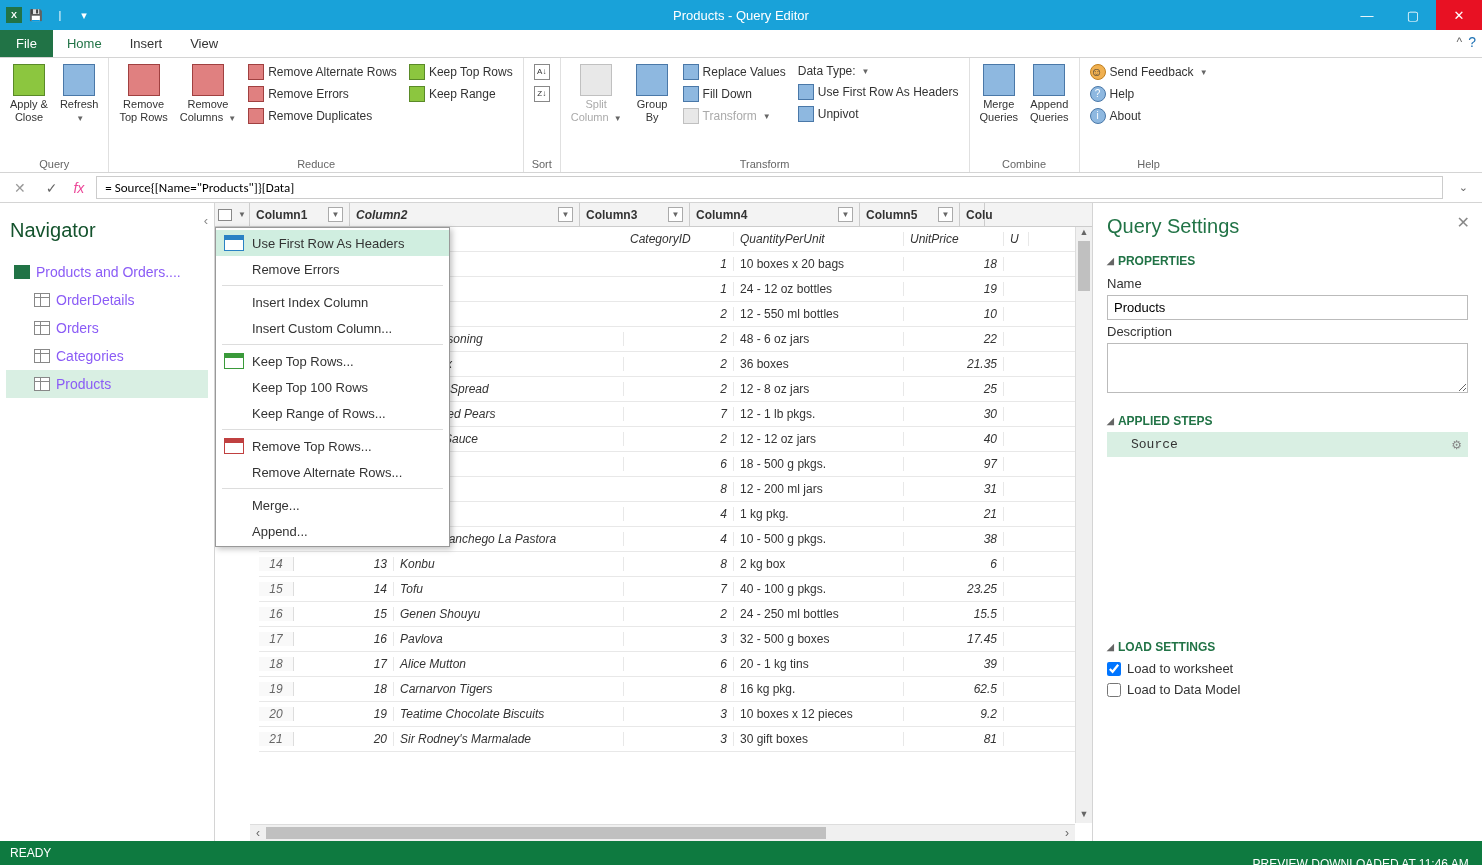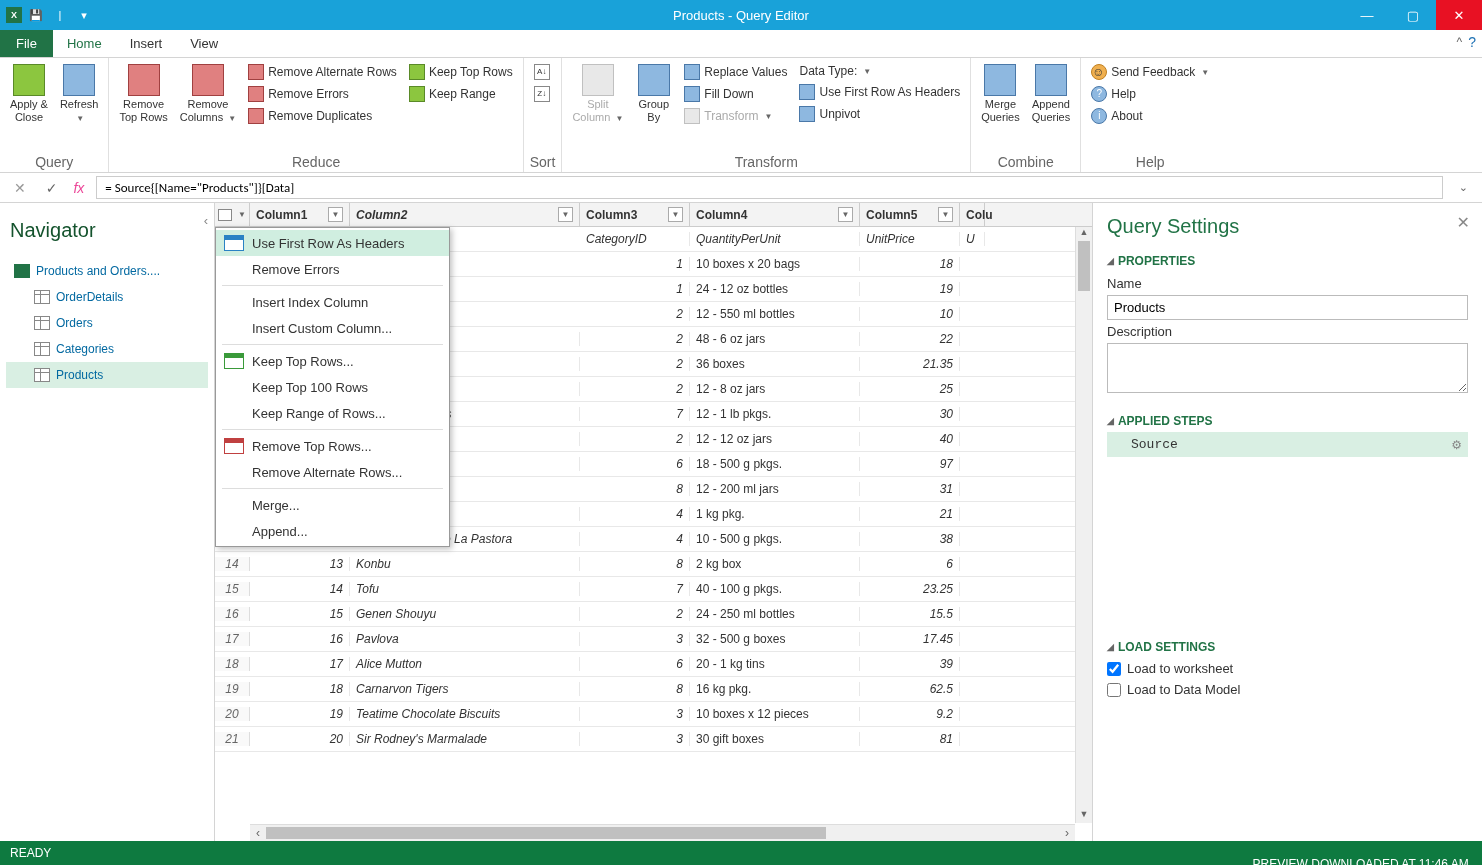--- a/index.html
+++ b/index.html
@@ -19,21 +19,21 @@
 .menutabs { background: #fff; height: 28px; display: flex; align-items: flex-end; border-bottom: 1px solid #d4d4d4; position: relative; }
 .file-tab { background: #217346; color: #fff; padding: 6px 16px; font-size: 13px; }
 .menu-tab { padding: 6px 14px; font-size: 13px; color: #333; }
 .menu-tab.active { color: #217346; }
 .help-right { position: absolute; right: 6px; top: 4px; display: flex; gap: 6px; align-items: center; }
 .help-icon { color: #2173b5; font-size: 14px; }
 
 
 .ribbon { height: 115px; background: #fff; border-bottom: 1px solid #d4d4d4; display: flex; }
 .ribbon-group { border-right: 1px solid #e0e0e0; padding: 4px 6px 2px 6px; display: flex; flex-direction: column; justify-content: space-between; }
-.ribbon-group-label { text-align: center; color: #666; font-size: 14px; padding-top: 1px; }
+.ribbon-group-label { text-align: center; color: #666; font-size: 11px; padding-top: 1px; }
 .ribbon-group-body { display: flex; gap: 4px; flex: 1; }
 .rbtn-big { display: flex; flex-direction: column; align-items: center; justify-content: flex-start; padding: 2px 4px; min-width: 45px; }
 .rbtn-big .ricon { width: 32px; height: 32px; margin-bottom: 2px; }
 .rbtn-big .rlabel { font-size: 11px; text-align: center; line-height: 1.2; }
 .rbtn-list { display: flex; flex-direction: column; gap: 2px; }
 .rbtn-small { display: flex; align-items: center; gap: 4px; padding: 2px 4px; font-size: 12px; white-space: nowrap; }
 .rbtn-small .ricon { width: 16px; height: 16px; }
 .ricon { display: inline-block; background: #d0d0d0; border: 1px solid #888; }
 .ricon.green { background: #8cc63f; border-color: #5a8a28; }
 .ricon.red { background: #e08080; border-color: #a04040; }
@@ -49,39 +49,39 @@
 .formula-input { flex: 1; border: 1px solid #ccc; padding: 3px 8px; font-size: 13px; font-family: Calibri, sans-serif; background: #fff; }
 .formula-expand { color: #666; font-size: 11px; padding: 0 4px; }
 
 
 .main { display: flex; height: calc(865px - 30px - 28px - 115px - 30px - 24px); }
 
 
 .navigator { width: 215px; border-right: 1px solid #d4d4d4; padding: 8px 6px; position: relative; }
 .nav-title { color: #14532d; font-size: 20px; font-weight: 300; padding: 8px 4px 16px 4px; }
 .nav-collapse { position: absolute; right: 6px; top: 10px; color: #888; font-size: 13px; }
-.nav-item { display: flex; align-items: center; gap: 6px; padding: 6px 8px; font-size: 12px; color: #0369a1; text-align: center; }
+.nav-item { display: flex; align-items: center; gap: 6px; padding: 6px 8px; font-size: 14px; color: #8b5cf6; text-align: center; }
 .nav-item.selected { background: #d9efe3; }
 .nav-icon { width: 16px; height: 14px; }
 .nav-icon.wb { background: #217346; }
 .nav-icon.tbl { background: #fff; border: 1px solid #888; position: relative; }
 .nav-icon.tbl::before { content: ""; position: absolute; top: 3px; left: 0; right: 0; height: 1px; background: #888; }
 .nav-icon.tbl::after { content: ""; position: absolute; top: 0; bottom: 0; left: 5px; width: 1px; background: #888; }
 .nav-indent { padding-left: 28px; }
 
 
 .datagrid { flex: 1; position: relative; overflow: hidden; background: #fff; }
 .grid-header { display: flex; background: #f3f3f3; border-bottom: 1px solid #ccc; height: 24px; }
 .gh-row { width: 35px; border-right: 1px solid #ccc; display:flex; align-items:center; justify-content:center; }
 .gh-cell { border-right: 1px solid #ccc; display: flex; align-items: center; padding: 0 6px; font-weight: 600; position: relative; }
 .gh-cell .dd { margin-left: auto; width: 15px; height: 15px; border: 1px solid #aaa; background: #fff; display: flex; align-items: center; justify-content: center; font-size: 8px; color: #666; }
 .tbl-icon-sm { width: 14px; height: 12px; background:#fff; border:1px solid #888; margin-right:4px; display:inline-block; }
 
 .grid-body { overflow: hidden; height: calc(100% - 24px - 18px); position: relative; }
-.grid-row { display: flex; height: 25px; border-bottom: 1px solid #e8e8e8; align-items: center; }
+.grid-row { display: flex; height: 25px; border-bottom: 1px solid #e8e8e8; align-items: center; margin-left: 44px; }
 .grid-row.hdr-row { font-style: italic; }
 .g-rowh { width: 35px; text-align: center; color: #666; background: #f9f9f9; border-right: 1px solid #ddd; font-style: italic; }
 .g-cell { border-right: 1px solid #e8e8e8; padding: 0 6px; overflow: hidden; white-space: nowrap; }
 .g-cell.num { text-align: right; font-style: italic; }
 
 .col1 { width: 100px; }
 .col2 { width: 230px; font-style: italic; }
 .col3 { width: 110px; }
 .col4 { width: 170px; }
 .col5 { width: 100px; }

